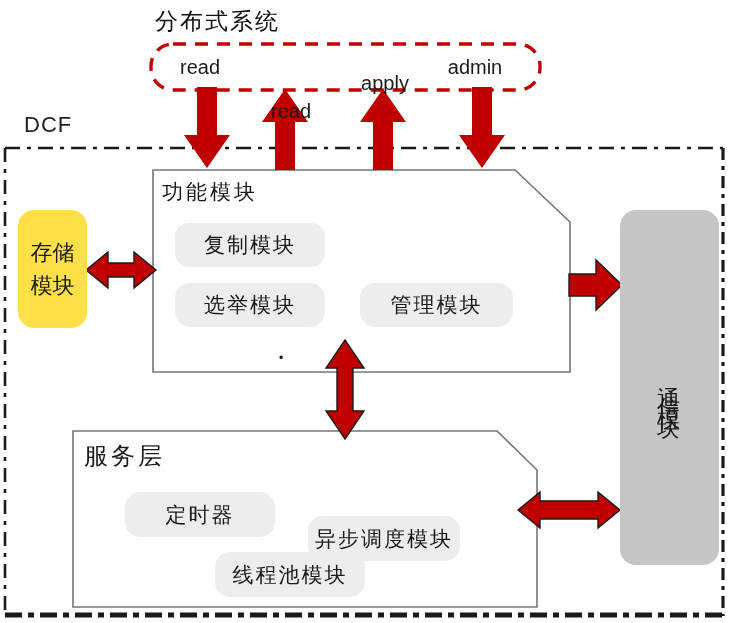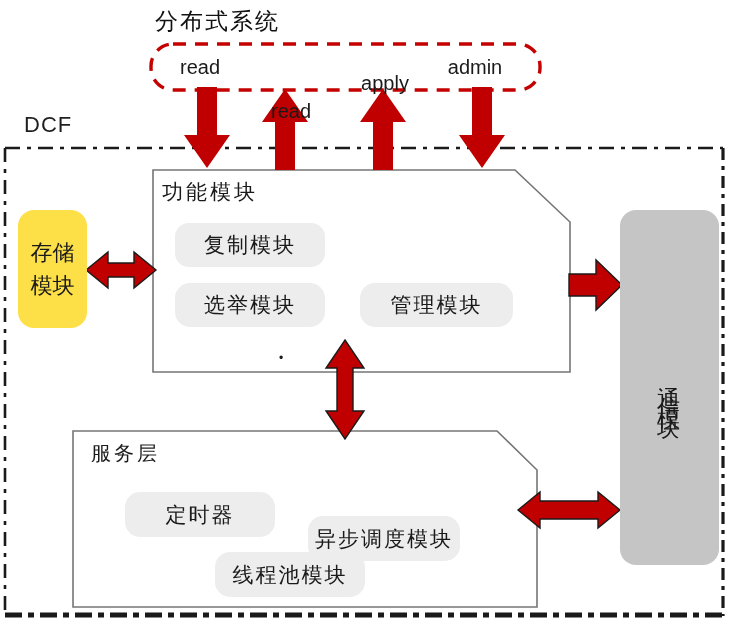--- a/index.html
+++ b/index.html
@@ -98,21 +98,21 @@
   <div class="chip" style="left:175px;top:223px;width:150px;height:44px;border-radius:14px;">复制模块</div>
   <div class="chip" style="left:175px;top:283px;width:150px;height:44px;">选举模块</div>
   <div class="chip" style="left:360px;top:283px;width:153px;height:44px;">管理模块</div>
 
   <div class="abs artifact-dot" style="left:278px;top:348px;">.</div>
 
   <div class="storage">
     <div class="storage-text">存储模块</div>
   </div>
 
-  <div class="abs box-label" style="left:91px;top:440px;font-size:20px;">服务层</div>
+  <div class="abs box-label" style="left:84px;top:440px;font-size:24px;">服务层</div>
 
   <div class="chip" style="left:125px;top:492px;width:150px;height:45px;">定时器</div>
   <div class="chip" style="left:308px;top:473px;width:152px;height:45px;margin-top:43px;">异步调度模块</div>
   <div class="chip" style="left:215px;top:552px;width:150px;height:45px;">线程池模块</div>
 
   <div class="comm">
     <div class="comm-text">通信模块</div>
   </div>
 
 </div>

